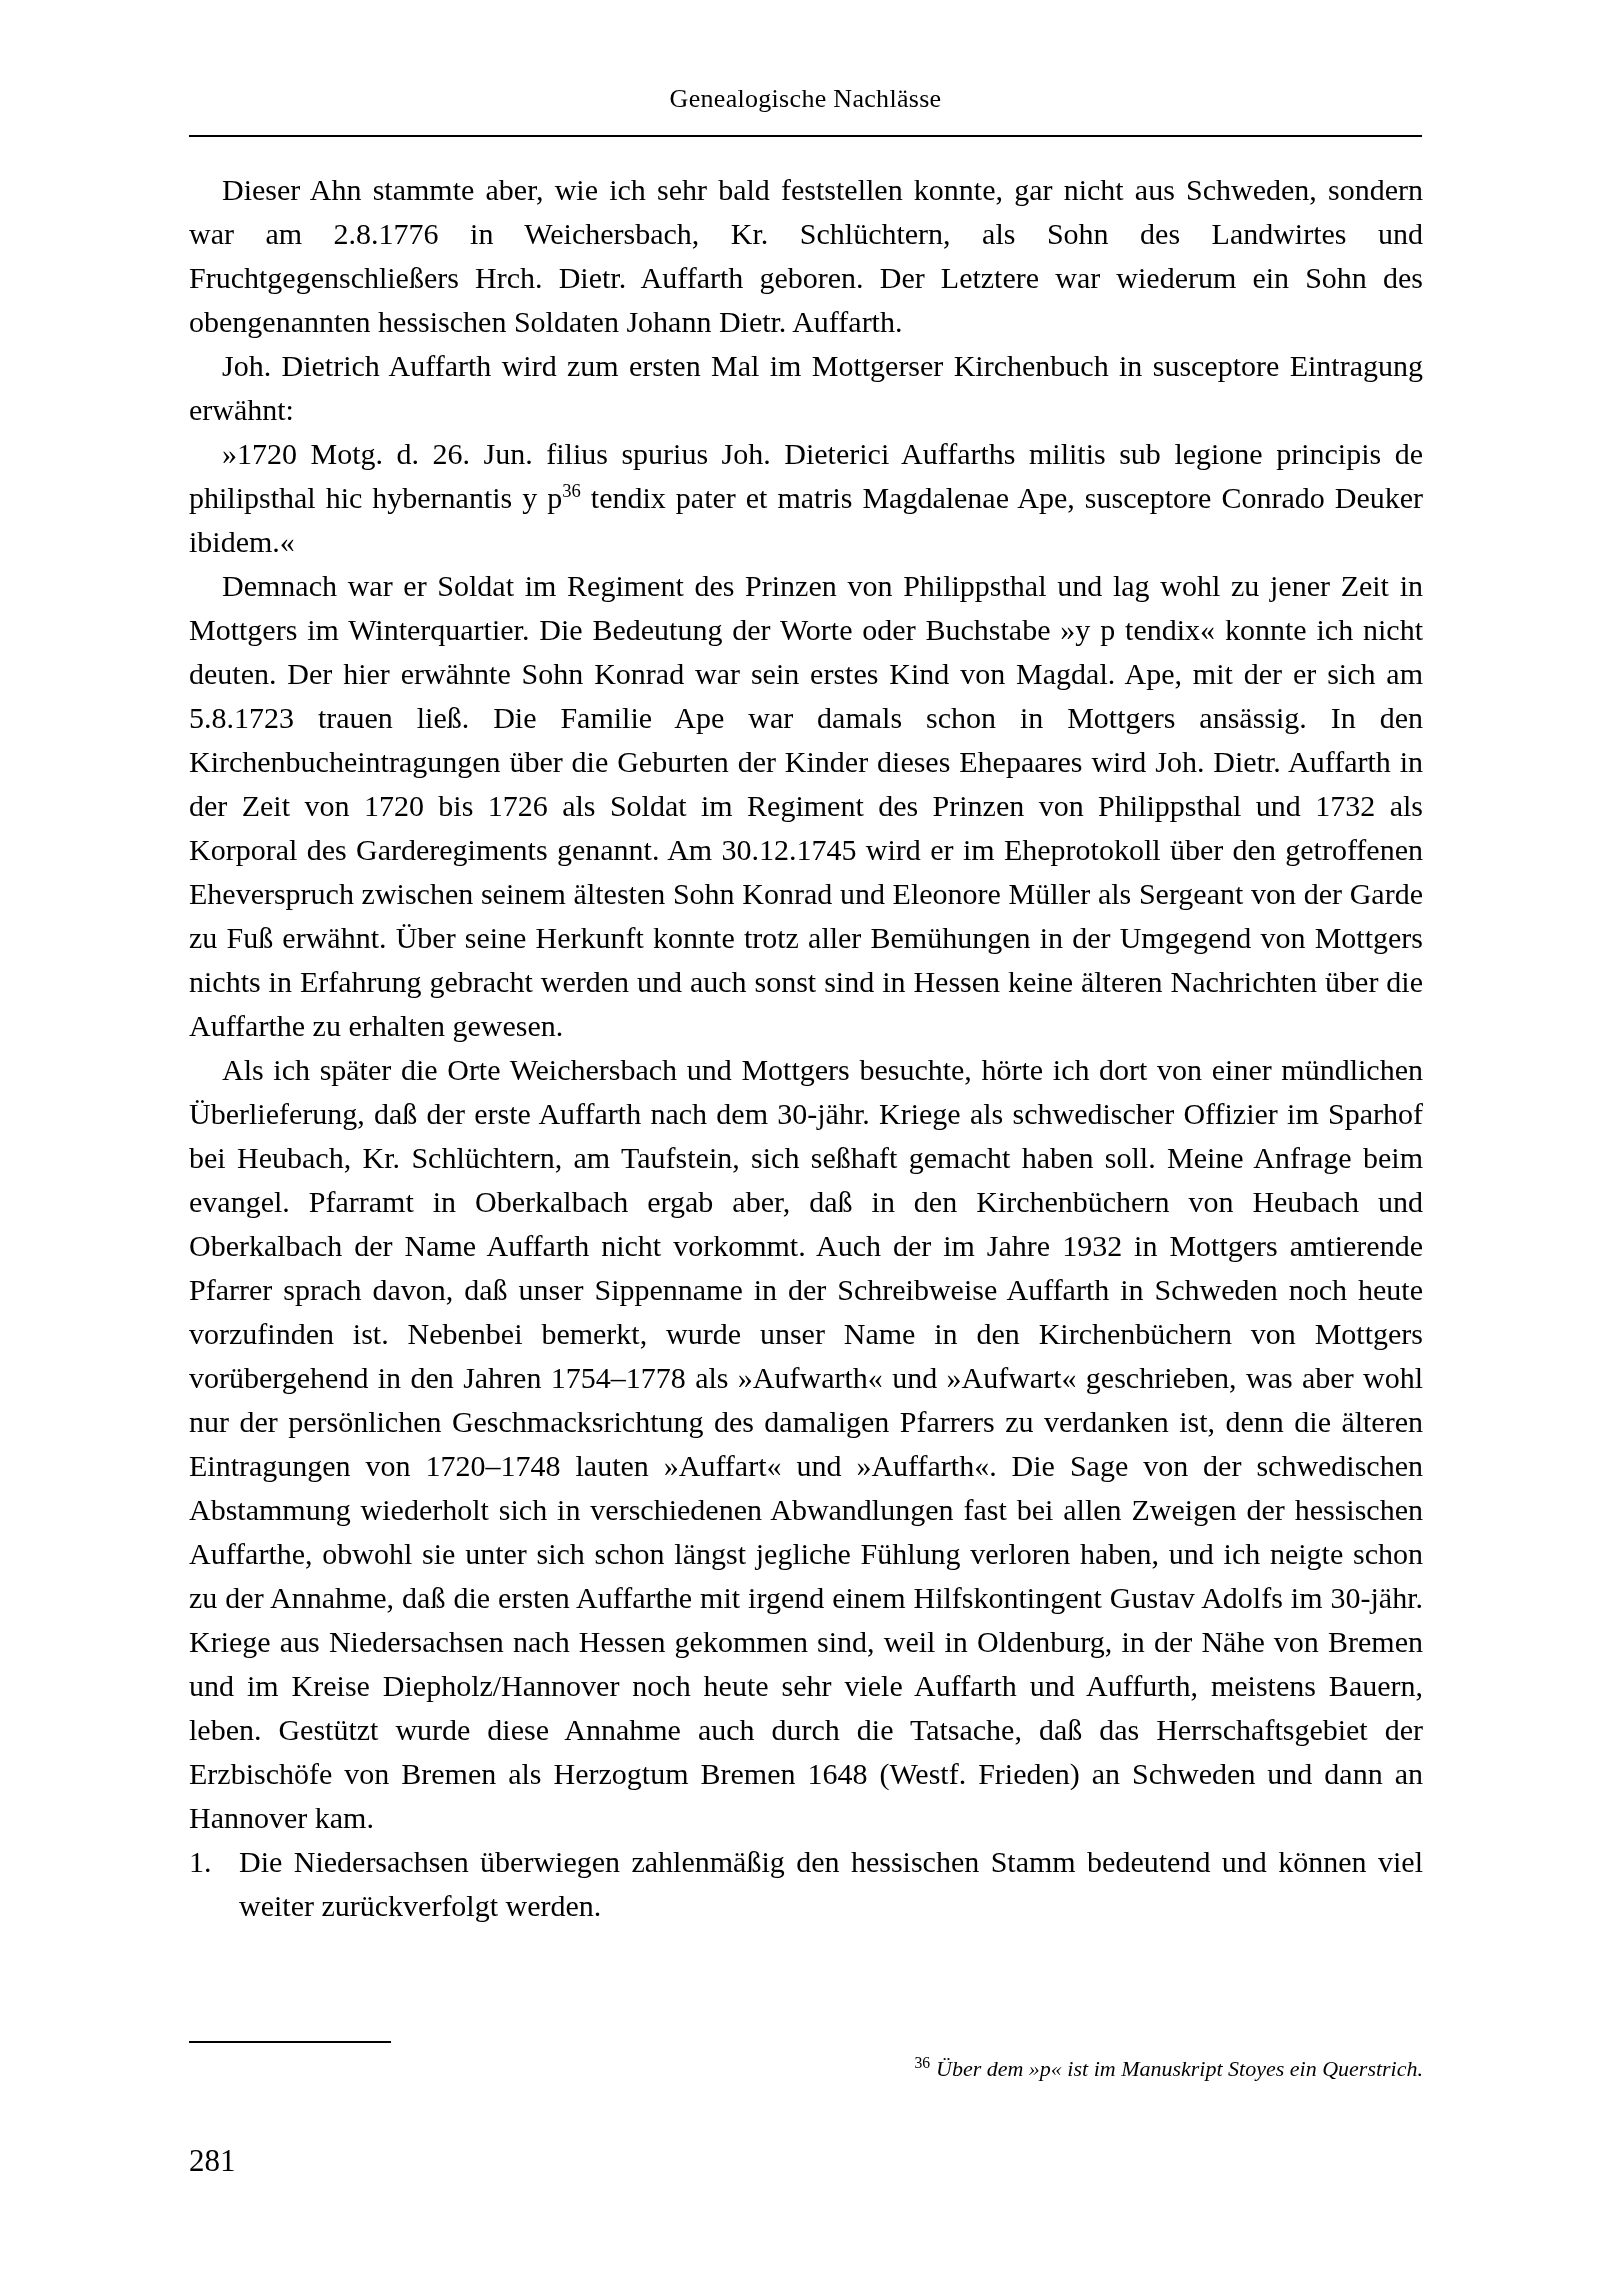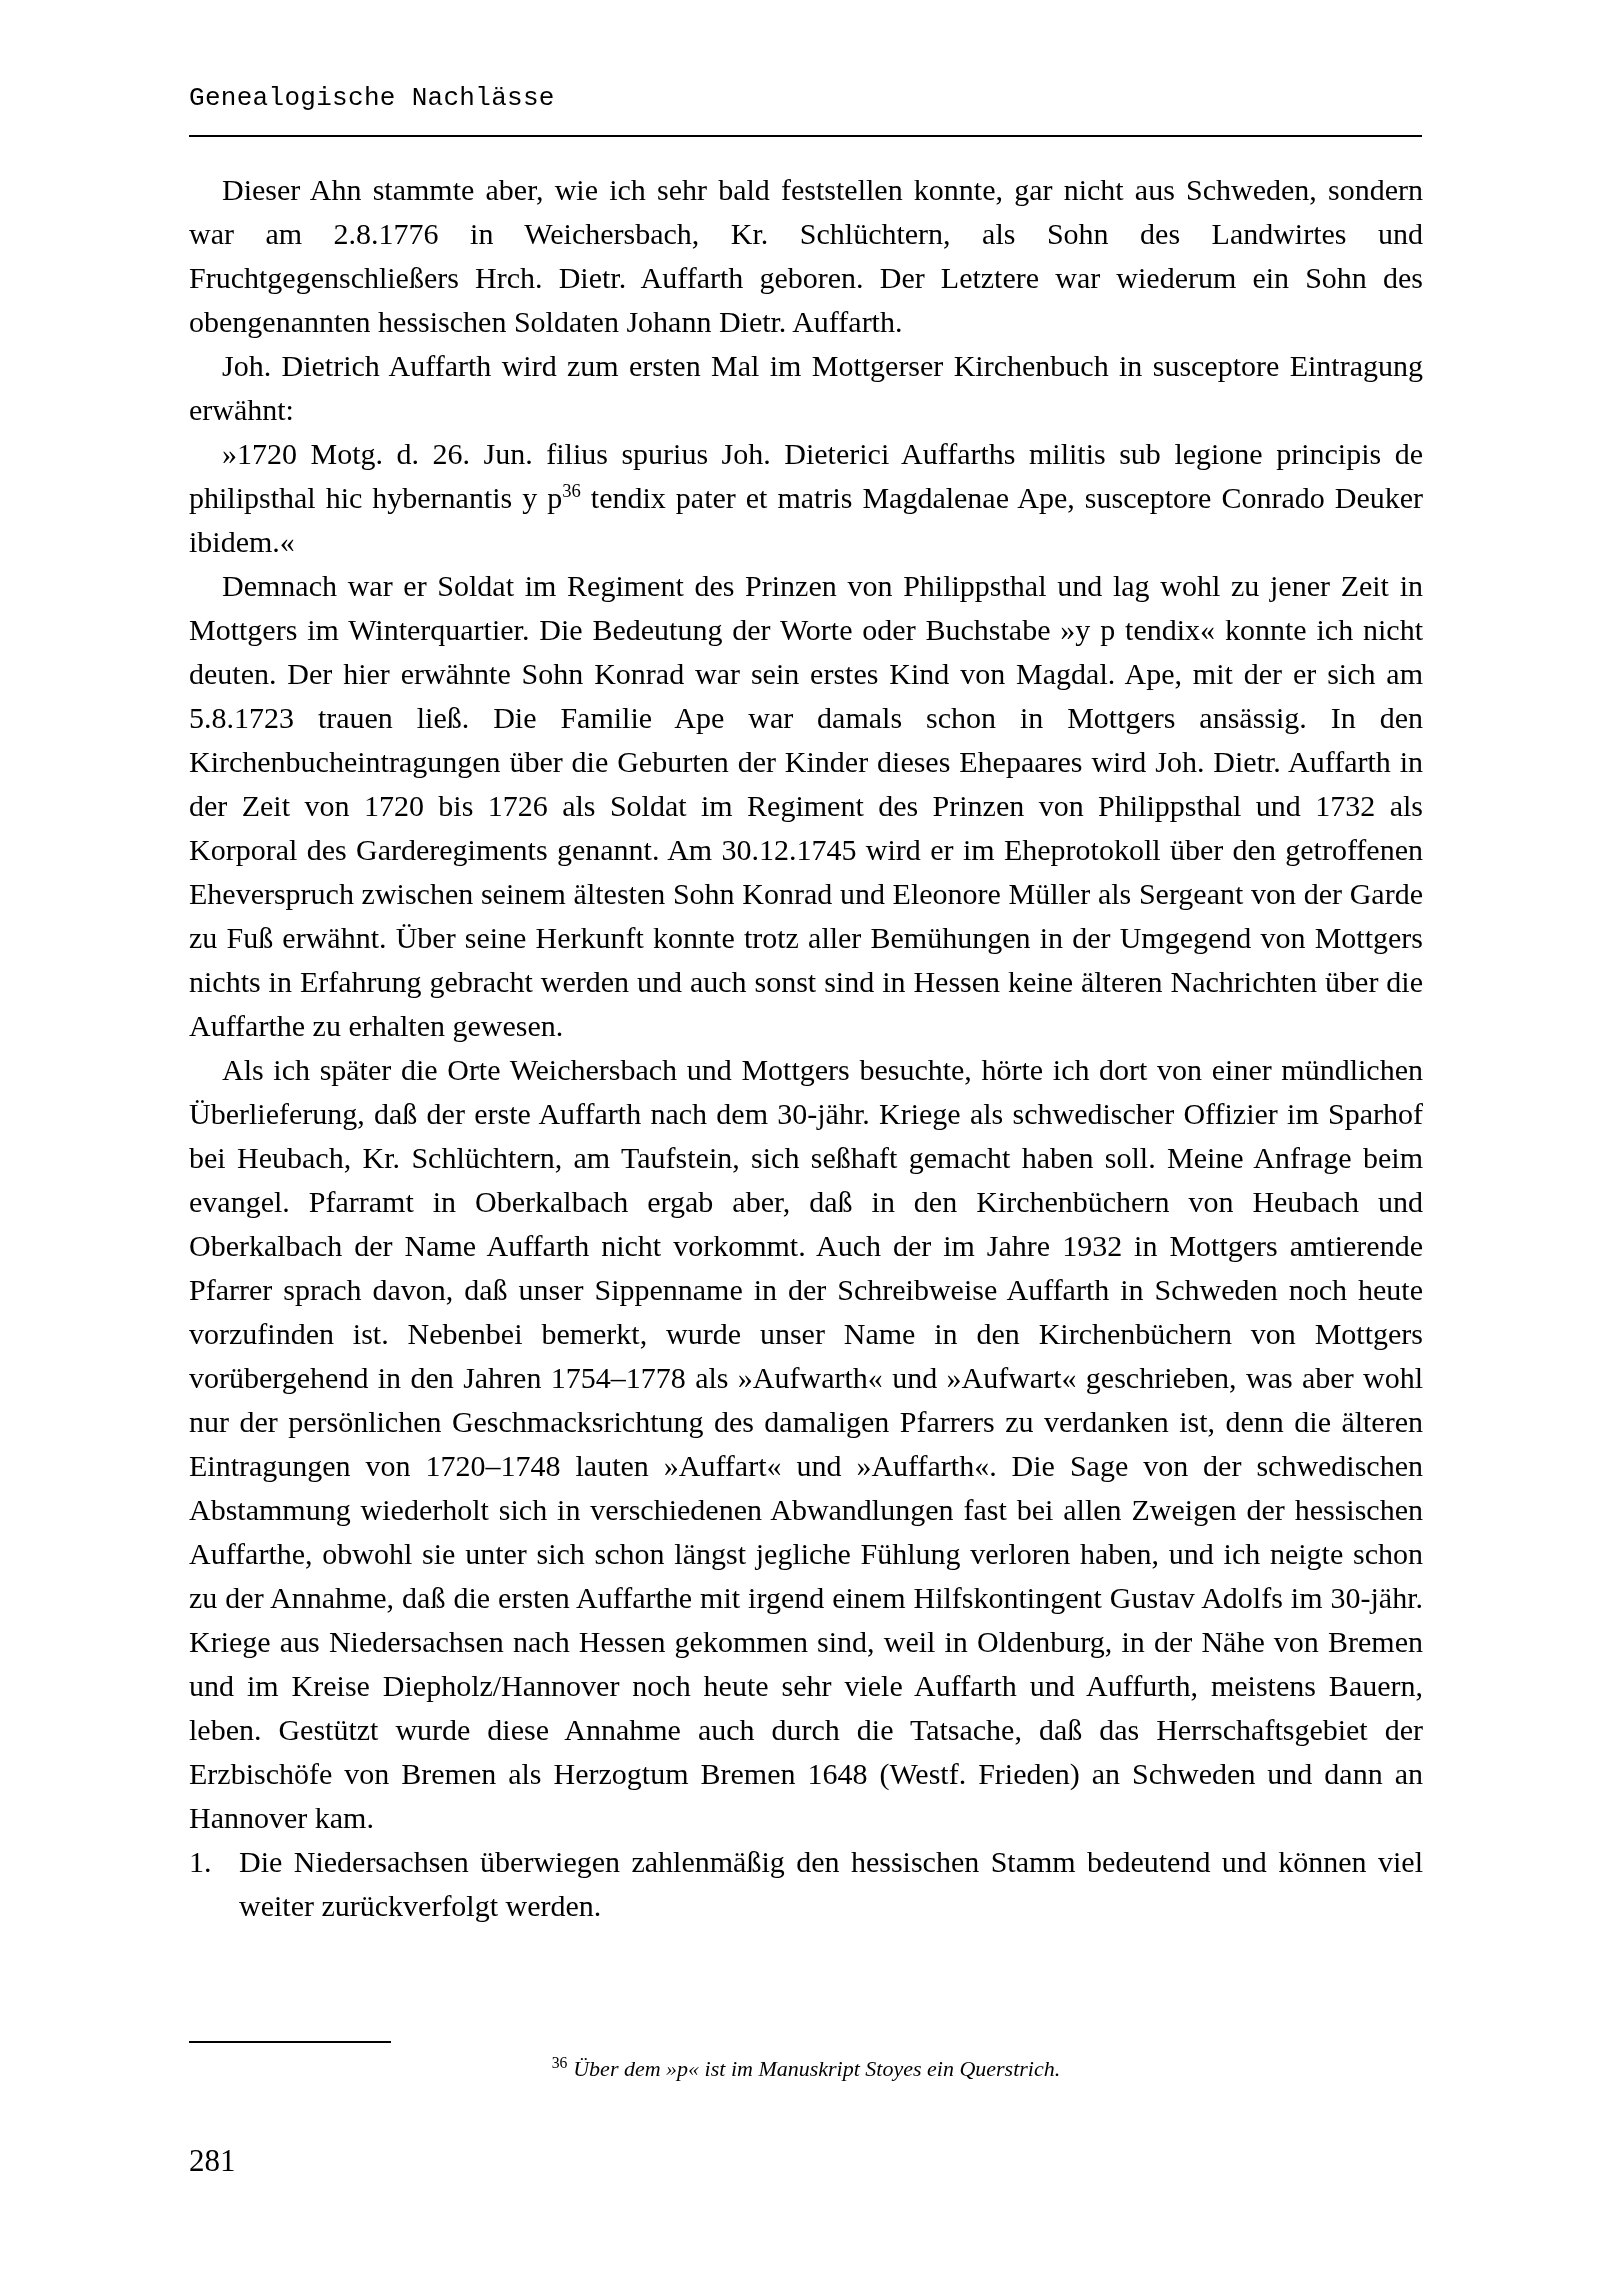--- a/index.html
+++ b/index.html
@@ -20,25 +20,24 @@
     background: #ffffff;
     box-sizing: border-box;
     overflow: hidden;
   }
   
   .running-head {
     position: absolute;
     left: 189px;
     top: 83px;
     width: 1233px;
-    text-align: left;
+    text-align: center;
     font-size: 26px;
     letter-spacing: 0.3px;
     line-height: 1.2;
-    font-family: Liberation Mono, monospace;
   }
   .head-rule {
     position: absolute;
     left: 189px;
     top: 135px;
     width: 1233px;
     height: 1.7px;
     background: #000000;
   }
   
@@ -92,21 +91,21 @@
     background: #000000;
   }
   .footnote {
     position: absolute;
     left: 189px;
     top: 2053px;
     width: 1234px;
     font-size: 22px;
     line-height: 31px;
     font-style: italic;
-    text-align: center;
+    text-align: right;
   }
   .footnote .fn-num {
     font-style: normal;
     font-size: 15.7px;
     vertical-align: super;
     line-height: 0;
     margin-right: 5.8px;
   }
   
   .folio {

